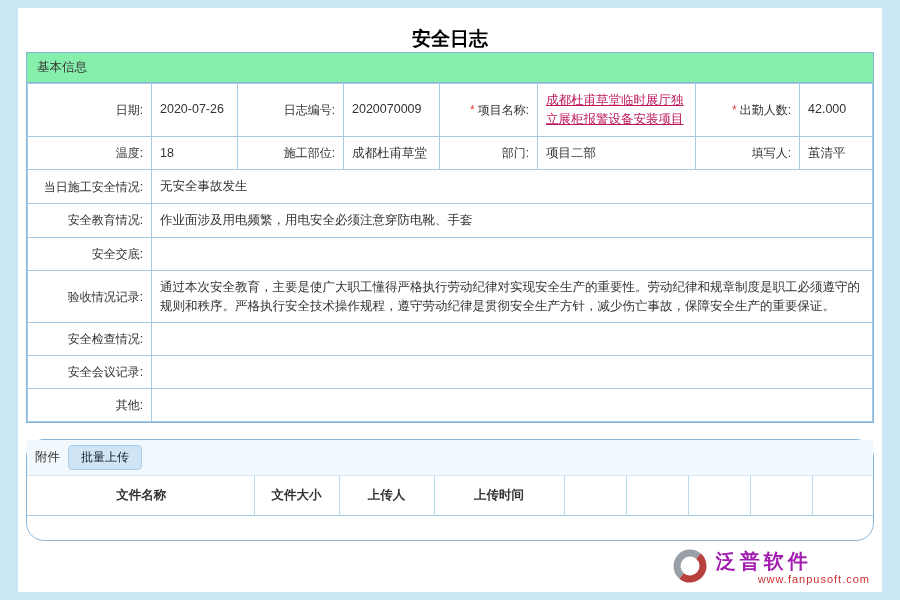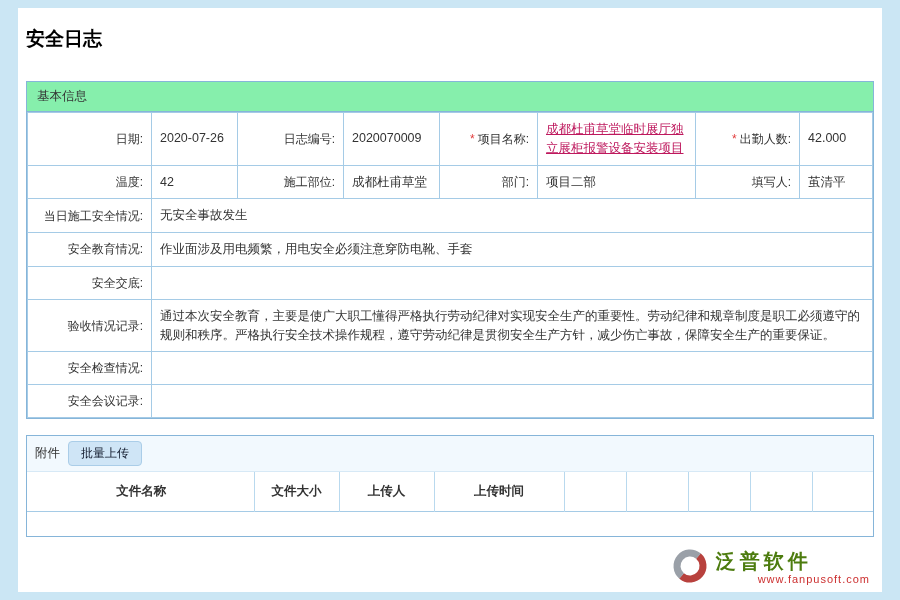--- a/index.html
+++ b/index.html
@@ -11,27 +11,28 @@
     position: relative;
     overflow: hidden;
   }
   .card {
     position: absolute;
     left: 18px; top: 8px; right: 18px; bottom: 8px;
     background: #ffffff;
     padding: 8px 8px;
   }
   .title {
+    text-align: center;
     font-size: 19px;
     font-weight: bold;
     color: #000000;
-    margin: 10px 0 29px 0;
+    margin: 10px 0 0 0;
   }
   .section { border: 1px solid #86b5d9; }
-  .section + .section { margin-top: 16px; }
+  .section + .section { margin-top: 16px; border-radius: 18px; }
   .section-header {
     background: #86efac;
     border-bottom: 1px solid #86b5d9;
     padding: 6px 10px;
     font-size: 12.5px;
     color: #333333;
   }
   table {
     border-collapse: collapse;
     width: 100%;
@@ -86,21 +87,21 @@
     position: absolute;
     right: 12px; bottom: 2px;
     display: flex;
     align-items: center;
     gap: 6px;
   }
   .brand-block { display: flex; flex-direction: column; line-height: 1.15; }
   .brand-name {
     font-size: 20px;
     font-weight: bold;
-    color: #4d7c0f;
+    color: #a21caf;
     letter-spacing: 4px;
   }
   .brand-url {
     font-size: 11px;
     color: #cc2f2f;
     text-decoration: none;
     letter-spacing: 1px;
     margin-left: 42px;
   }
 </style>
@@ -130,21 +131,21 @@
         <td class="val">2020-07-26</td>
         <td class="lbl">日志编号:</td>
         <td class="val">2020070009</td>
         <td class="lbl"><span class="req">*</span><span>项目名称:</span></td>
         <td class="val"><a class="link" href="#">成都杜甫草堂临时展厅独立展柜报警设备安装项目</a></td>
         <td class="lbl"><span class="req">*</span><span>出勤人数:</span></td>
         <td class="val">42.000</td>
       </tr>
       <tr>
         <td class="lbl">温度:</td>
-        <td class="val">42</td>
+        <td class="val">18</td>
         <td class="lbl">施工部位:</td>
         <td class="val">成都杜甫草堂</td>
         <td class="lbl">部门:</td>
         <td class="val">项目二部</td>
         <td class="lbl">填写人:</td>
         <td class="val">茧清平</td>
       </tr>
       <tr>
         <td class="lbl">当日施工安全情况:</td>
         <td class="val" colspan="7">无安全事故发生</td>
@@ -160,20 +161,24 @@
       <tr>
         <td class="lbl">验收情况记录:</td>
         <td class="val" colspan="7">通过本次安全教育，主要是使广大职工懂得严格执行劳动纪律对实现安全生产的重要性。劳动纪律和规章制度是职工必须遵守的规则和秩序。严格执行安全技术操作规程，遵守劳动纪律是贯彻安全生产方针，减少伤亡事故，保障安全生产的重要保证。</td>
       </tr>
       <tr>
         <td class="lbl">安全检查情况:</td>
         <td class="val" colspan="7"></td>
       </tr>
       <tr>
         <td class="lbl">安全会议记录:</td>
+        <td class="val" colspan="7"></td>
+      </tr>
+      <tr>
+        <td class="lbl">其他:</td>
         <td class="val" colspan="7"></td>
       </tr>
     </tbody>
       </table>
   </div>
 
   <div class="section">
     <div class="attach-header">
       <span>附件</span>
       <button class="btn-batch">批量上传</button>

